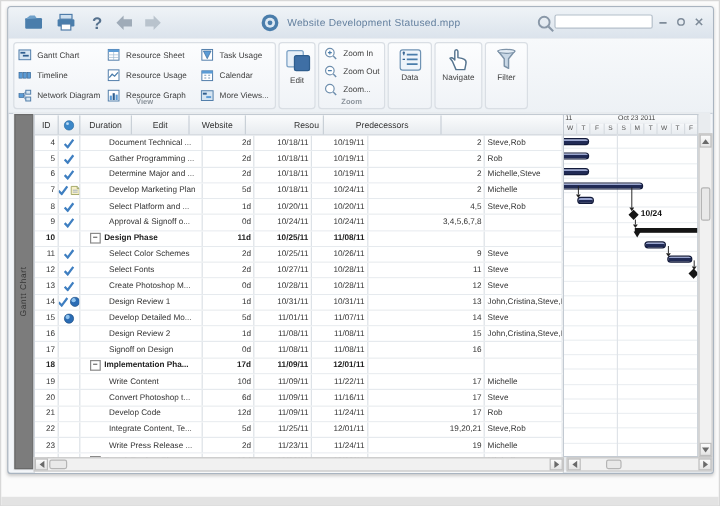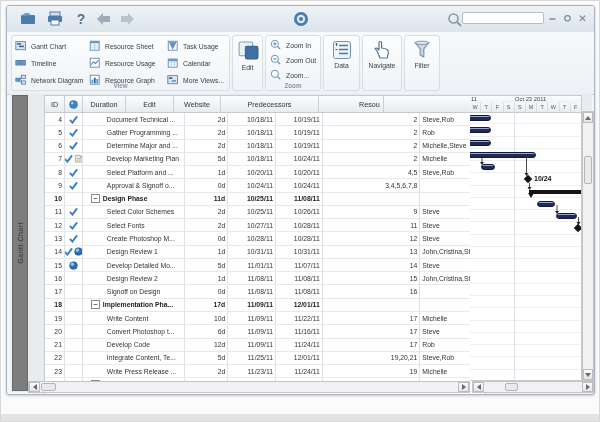--- a/index.html
+++ b/index.html
@@ -20,21 +20,21 @@
   .rgroup{position:absolute;top:3px;bottom:3px;border:1px solid #d9dee4;border-radius:3px;background:linear-gradient(#fcfdfe,#f0f3f7);box-sizing:border-box;}
   .rgroup .glabel{position:absolute;left:0;right:0;bottom:1px;text-align:center;font-size:6.3px;color:#8c949c;}
   .view-grid{position:absolute;left:3px;top:2px;display:grid;grid-auto-flow:column;grid-template-rows:repeat(3,17px);grid-template-columns:74px 78px 62px;}
   .ritem{display:flex;align-items:center;gap:3px;font-size:6.8px;color:#3d3d3d;white-space:nowrap;cursor:default;}
   .bigbtn{position:absolute;left:0;right:0;top:4px;display:flex;flex-direction:column;align-items:center;gap:2px;font-size:6.8px;color:#3d3d3d;}
   .next-btn{position:absolute;right:4px;top:22px;width:54px;height:22px;background:#fff;border:1px solid #c6c9cc;border-radius:2px;display:flex;align-items:center;justify-content:center;font-size:8.5px;font-weight:bold;color:#3f3f3f;letter-spacing:.6px;}
   
   .content{position:absolute;left:4px;right:2px;top:88px;bottom:2px;background:#e9ecef;}
   .side-tab{position:absolute;left:1px;top:1px;width:16px;bottom:1px;background:#7c7c7c;border:1px solid #6a6a6a;box-sizing:border-box;display:flex;align-items:center;justify-content:center;}
   .side-tab span{writing-mode:vertical-rl;transform:rotate(180deg);font-size:7px;color:#343434;letter-spacing:.5px;}
-  .ttable{position:absolute;left:33px;top:1px;width:442px;height:304px;background:#fff;border:1px solid #c3cad2;box-sizing:border-box;overflow:hidden;}
+  .ttable{position:absolute;left:17px;top:1px;width:442px;height:304px;background:#fff;border:1px solid #c3cad2;box-sizing:border-box;overflow:hidden;}
   .thead{display:flex;height:16px;background:linear-gradient(#fbfcfd,#e7ebef);border-bottom:1px solid #c3cad2;}
   .thead .hc{font-size:7.2px;color:#333;display:flex;align-items:center;justify-content:center;border-right:1px solid #c9d0d7;box-sizing:border-box;overflow:hidden;white-space:nowrap;}
   .trow{display:flex;border-bottom:1px solid #e6eaee;background:#fff;}
   .trow .c{font-size:6.8px;color:#333;border-right:1px solid #dde2e7;box-sizing:border-box;overflow:hidden;white-space:nowrap;display:flex;align-items:center;}
   .trow.bold .c{font-weight:bold;color:#222;}
   .num{justify-content:flex-end;padding-right:2px;}
   .lft{justify-content:flex-start;padding-left:2px;}
   .colbox{width:7px;height:7px;border:1px solid #8a8a8a;background:#fff;display:inline-flex;align-items:center;justify-content:center;font-size:7px;line-height:5px;color:#444;margin-right:3px;flex:none;}
   
   .gantt{position:absolute;left:459px;top:1px;width:112px;height:286px;background:#fff;border:1px solid #c3cad2;border-left:none;box-sizing:border-box;overflow:hidden;}
@@ -103,20 +103,21 @@
           </svg>
         </span>
       <div class="tb-center">
         <span class="icn">
             <svg width="16" height="16" viewBox="0 0 16 16" xmlns="http://www.w3.org/2000/svg">
               <circle cx="8" cy="8" r="7" fill="#4a7dab"></circle>
               <circle cx="8" cy="8" r="4.2" fill="#dce8f3"></circle>
               <circle cx="8" cy="8" r="2" fill="#4a7dab"></circle>
             </svg>
           </span>
+        <span class="tb-title">Website Development Statused.mpp</span>
       </div>
       <span class="tb-ico icn" style="left:440px;top:6px">
           <svg width="16" height="16" viewBox="0 0 16 16" xmlns="http://www.w3.org/2000/svg">
             <circle cx="6.5" cy="6.5" r="4.5" fill="none" stroke="#8a98a8" stroke-width="1.6"></circle>
             <line x1="10" y1="10" x2="14" y2="14" stroke="#8a98a8" stroke-width="1.8"></line>
           </svg>
         </span>
       <input class="tb-search" value="" style="">
       <span class="winctl icn" style="left:541px">
           <svg width="12" height="12" viewBox="0 0 16 16" xmlns="http://www.w3.org/2000/svg">
@@ -323,22 +324,22 @@
               <span class="icn">
                 <svg width="9" height="9" viewBox="0 0 10 10" xmlns="http://www.w3.org/2000/svg">
                   <circle cx="5" cy="5" r="4.4" fill="#3b87c8" stroke="#2a699e" stroke-width=".6"></circle>
                   <circle cx="3.6" cy="3.4" r="1.3" fill="#bcdcf5"></circle>
                 </svg>
               </span>
             </div>
             <div class="hc" style="width: 43px;">Duration</div>
             <div class="hc" style="width: 48px;">Edit</div>
             <div class="hc" style="width: 47px;">Website</div>
+            <div class="hc" style="width: 65px; justify-content: flex-start; padding-left: 40px;">Resou</div>
             <div class="hc" style="width: 98px;">Predecessors</div>
-            <div class="hc" style="width: 65px; justify-content: flex-start; padding-left: 40px;">Resou</div>
           </div>
         <div id="table-body">
             <div class="trow" style="height: 12.27px;">
               <div class="c num" style="width: 20px;">4</div>
               <div class="c" style="width: 18px; justify-content: center; gap: 1px;">
                 <span class="icn">
                   <svg width="9" height="9" viewBox="0 0 10 10" xmlns="http://www.w3.org/2000/svg">
                     <path d="M1 5.5 L3.8 8.5 L9 1.5" fill="none" stroke="#3f7fc1" stroke-width="2.1"></path>
                   </svg>
                 </span>

